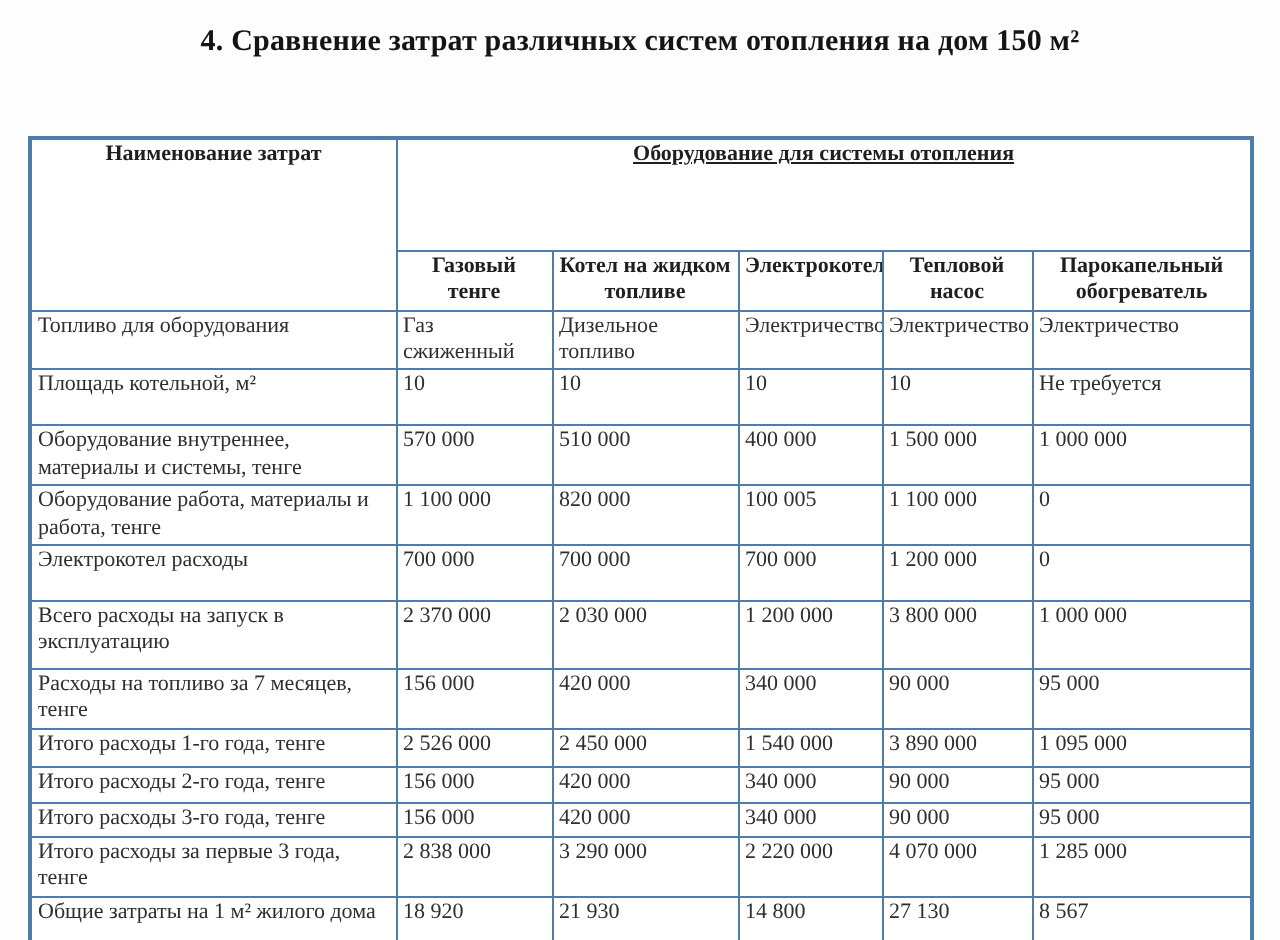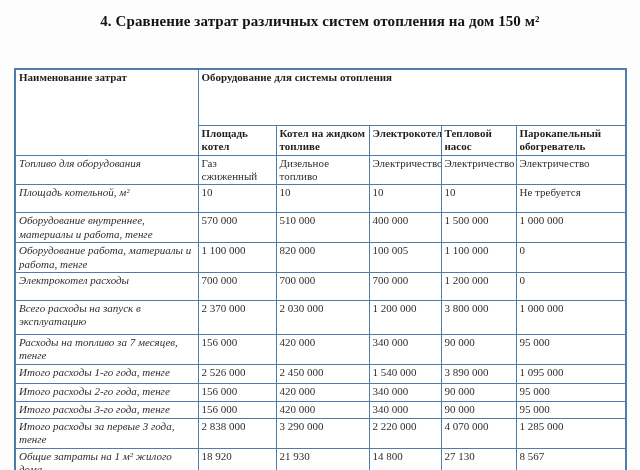--- a/index.html
+++ b/index.html
@@ -44,37 +44,38 @@
     line-height: 1.22;
     padding: 1px 3px 1px 3px;
     vertical-align: top;
     text-align: left;
     font-weight: normal;
     color: #2e2e2e;
     overflow: hidden;
   }
   table.costs th {
     font-weight: bold;
+    text-align: center;
     color: #1f1f1f;
   }
   th.corner {
     vertical-align: middle;
     line-height: 1.5;
   }
   th.group {
     vertical-align: top;
     padding-top: 3px;
+    text-decoration: underline;
   }
   th.sys {
     vertical-align: top;
     padding-top: 2px;
   }
   td.lbl {
     text-align: justify;
-    font-style: italic;
   }
 </style>
 </head>
 <body>
 
 <div class="page">
 
   <div class="title">4. Сравнение затрат различных систем отопления на дом 150 м²</div>
 
   <table class="costs">
@@ -85,21 +86,21 @@
       <col style="width:72px">
       <col style="width:75px">
       <col style="width:110px">
     </colgroup>
     <thead>
       <tr style="height:56px">
         <th class="corner" rowspan="2">Наименование затрат</th>
         <th class="group" colspan="5">Оборудование для системы отопления</th>
       </tr>
       <tr style="height:30px">
-        <th class="sys">Площадь котел</th>
+        <th class="sys">Газовый тенге</th>
         <th class="sys">Котел на жидком топливе</th>
         <th class="sys">Электрокотел</th>
         <th class="sys">Тепловой насос</th>
         <th class="sys">Парокапельный обогреватель</th>
       </tr>
     </thead>
     <tbody>
       <tr style="height:26px">
         <td class="lbl">Топливо для оборудования</td>
         <td>Газ сжиженный</td>
@@ -110,21 +111,21 @@
       </tr>
       <tr style="height:28px">
         <td class="lbl">Площадь котельной, м²</td>
         <td>10</td>
         <td>10</td>
         <td>10</td>
         <td>10</td>
         <td>Не требуется</td>
       </tr>
       <tr style="height:29px">
-        <td class="lbl">Оборудование внутреннее, материалы и работа, тенге</td>
+        <td class="lbl">Оборудование внутреннее, материалы и системы, тенге</td>
         <td>570 000</td>
         <td>510 000</td>
         <td>400 000</td>
         <td>1 500 000</td>
         <td>1 000 000</td>
       </tr>
       <tr style="height:28px">
         <td class="lbl">Оборудование работа, материалы и работа, тенге</td>
         <td>1 100 000</td>
         <td>820 000</td>

